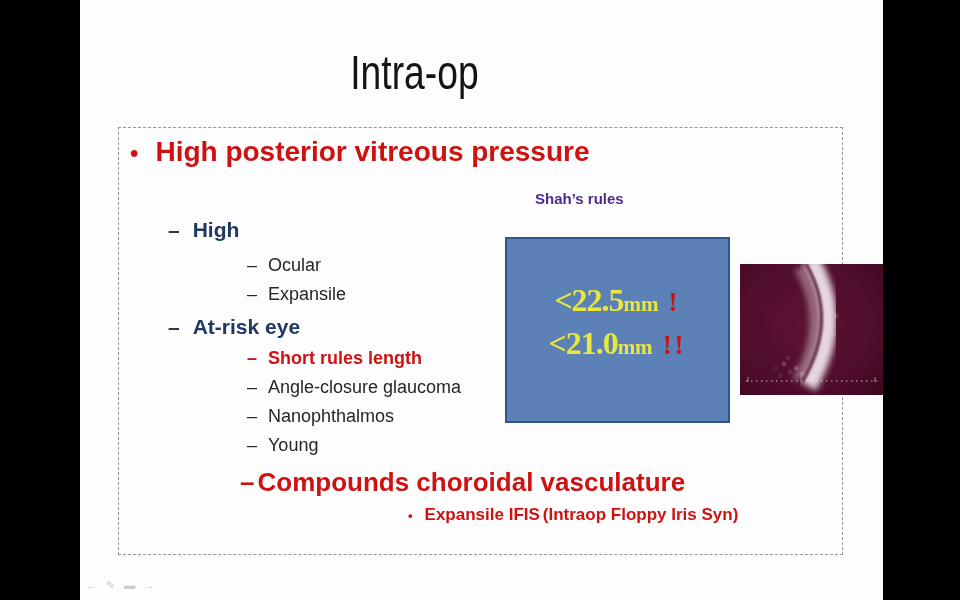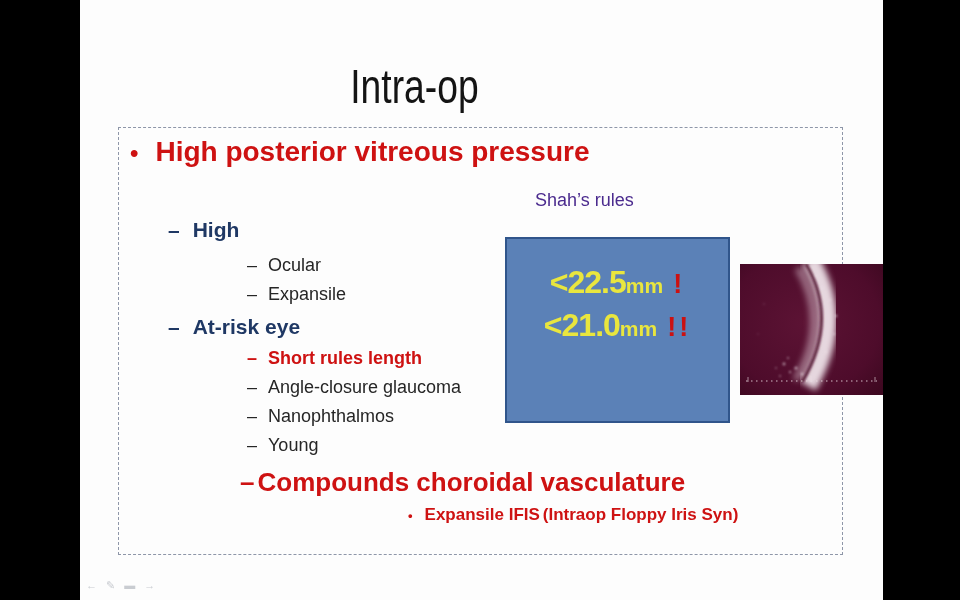--- a/index.html
+++ b/index.html
@@ -3,33 +3,33 @@
 <meta charset="utf-8">
 <style>
   html,body{margin:0;padding:0;background:#000;}
   .stage{
     position:relative;width:960px;height:600px;background:#000;overflow:hidden;
     font-family:"Liberation Sans","DejaVu Sans",sans-serif;
   }
   .slide{position:absolute;left:80px;top:0;width:803px;height:600px;background:#fdfdfd;}
   .title{
     position:absolute;left:80px;top:44px;width:669px;text-align:center;
-    font-size:49px;font-weight:400;color:#141414;letter-spacing:0;margin-top:14px;
+    font-size:49px;font-weight:400;color:#141414;letter-spacing:0;
   }
   .title-inner{display:inline-block;transform:scaleX(0.76);transform-origin:center;}
   .dashed-box{
     position:absolute;left:118px;top:127px;width:723px;height:426px;
     border:1px dashed #8e96a8;background:transparent;
   }
   .row{position:absolute;display:flex;align-items:baseline;white-space:nowrap;}
   .row .dash{flex:none;}
   .row-heading{left:130px;top:136px;font-size:28px;font-weight:700;color:var(--red,#ce1212);}
   .row-heading .bullet{font-size:24px;margin-right:17px;}
   .shahs{
-    position:absolute;left:535px;top:190px;font-size:18px;font-weight:400;
+    position:absolute;left:535px;top:190px;font-size:15px;font-weight:700;
     color:var(--purple,#4b2b8e);
     text-align:right;
   }
   .lvl1{font-size:21px;font-weight:700;color:var(--navy,#1f3864);}
   .lvl1 .dash{margin-right:13px;}
   .lvl2{font-size:18px;font-weight:400;color:var(--body,#262626);}
   .lvl2 .dash{margin-right:11px;}
   .lvl2.red{font-weight:700;color:var(--red,#ce1212);}
   .row-pain{left:168px;top:218px;}
   .row-ocular{left:247px;top:255px;}
@@ -40,21 +40,21 @@
   .row-nano{left:247px;top:406px;}
   .row-young{left:247px;top:435px;}
   .row-expansile{left:240px;top:467px;font-size:26px;font-weight:700;color:var(--red,#ce1212);}
   .row-expansile .dash{margin-right:3px;}
   .row-compounds{left:408px;top:505px;font-size:17px;font-weight:700;color:var(--red,#ce1212);}
   .row-compounds .bullet{font-size:13px;margin-right:12px;}
   .row-compounds .suffix{margin-left:3px;}
   .rules-box{
     position:absolute;left:505px;top:237px;width:225px;height:186px;
     background:var(--box-fill,#5b81b7);border:2.5px solid var(--box-border,#30558b);
-    box-sizing:border-box;text-align:center;padding-top:22px;
+    box-sizing:border-box;text-align:center;padding-top:40px;font-family:Liberation Serif, serif;
   }
   .rb-line{height:43px;line-height:43px;white-space:nowrap;}
   .rb-value{font-size:32px;font-weight:700;color:var(--yellow,#e9e63e);letter-spacing:-1px;}
   .rb-unit{font-size:21px;font-weight:700;color:var(--yellow,#e9e63e);}
   .rb-marks{font-size:27px;font-weight:700;color:var(--mark-red,#cc1111);margin-left:10px;letter-spacing:3px;}
   .ultrasound{
     position:absolute;left:740px;top:264px;width:143px;height:131px;
     background:var(--us-bg,#520e2e);overflow:hidden;
   }
   .ultrasound svg{display:block;}

